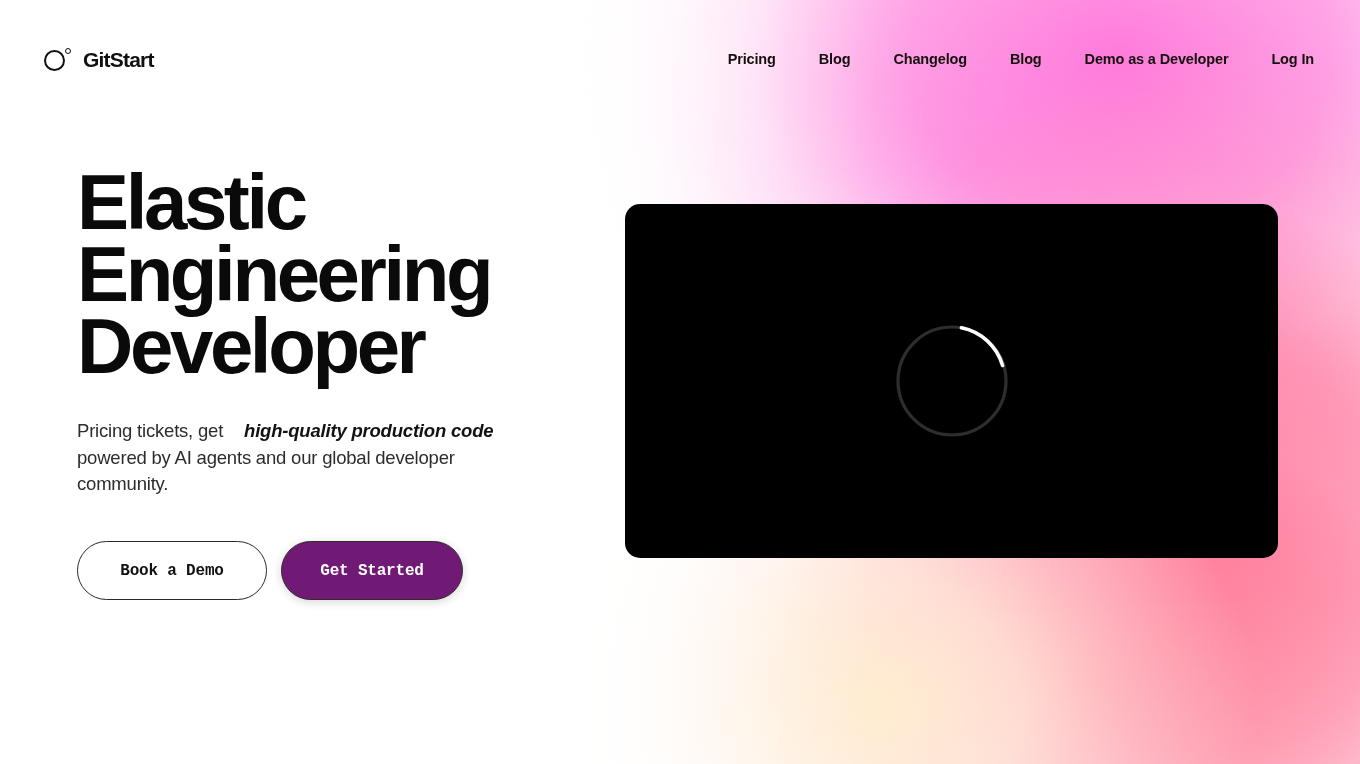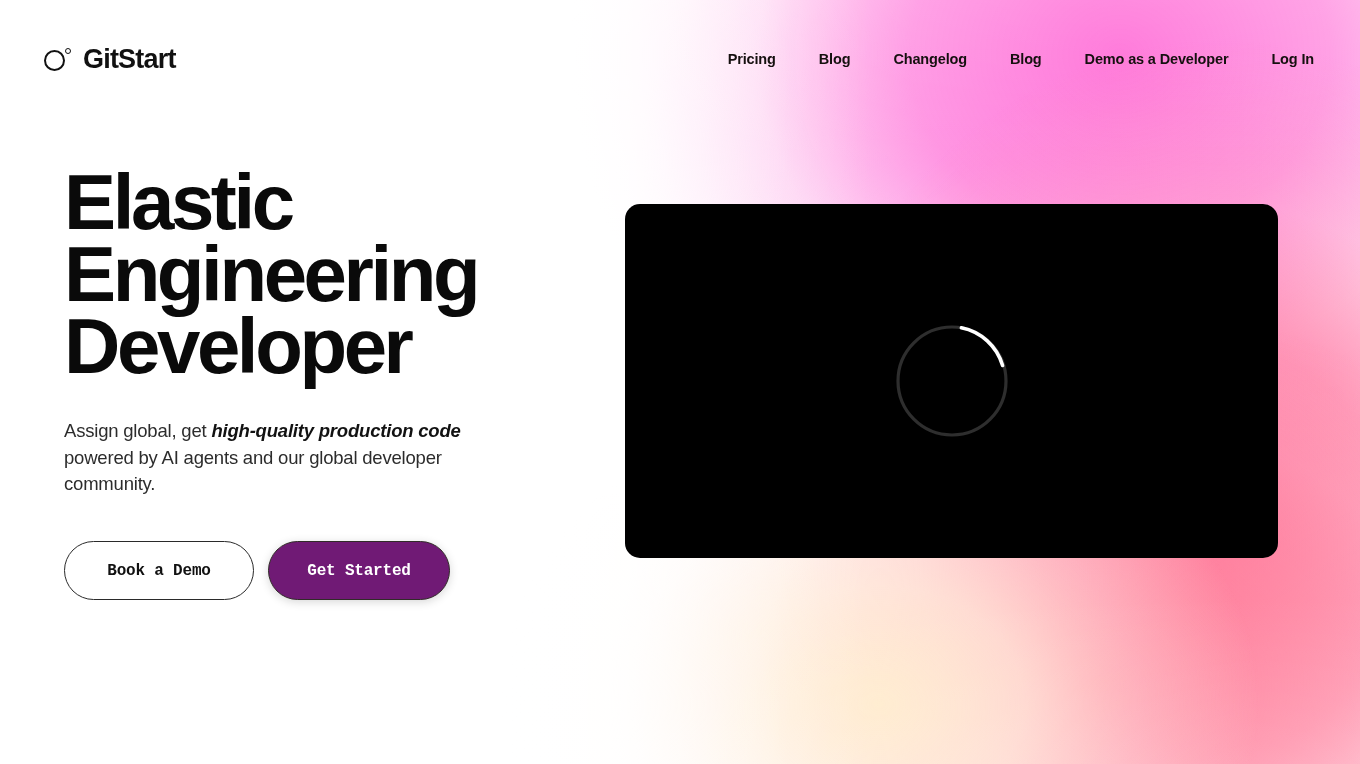--- a/index.html
+++ b/index.html
@@ -142,21 +142,21 @@
     border-radius:50%;
   }
   .brand-mark .dot{
     position:absolute;
     left:21px; top:2px;
     width:6px; height:6px;
     border:1.8px solid #111111;
     border-radius:50%;
   }
   .brand-word{
-    font-size:27px;
+    font-size:21px;
     font-weight:700;
     letter-spacing:-0.8px;
     color:#111111;
     line-height:1;
   }
 
   .nav{
     display:flex;
     align-items:center;
     gap:8px;
@@ -171,21 +171,21 @@
     padding:6px 0;
     margin-left:35px;
     white-space:nowrap;
     cursor:pointer;
   }
   .nav a:first-child{ margin-left:0; }
 
   
   .hero-copy{
     position:absolute;
-    left:64px;
+    left:77px;
     top:166px;
     width:520px;
     z-index:15;
   }
   .headline{
     font-size:78px;
     line-height:0.925;
     font-weight:700;
     letter-spacing:-3.4px;
     color:#0a0a0a;
@@ -199,20 +199,21 @@
     font-size:18.5px;
     line-height:1.42;
     letter-spacing:-0.2px;
     color:#2c2c2c;
     font-weight:400;
   }
   .subcopy .em{
     font-weight:700;
     font-style:italic;
     color:#121212;
+    margin-left:16px;
   }
 
   .cta-row{
     margin-top:44px;
     display:flex;
     align-items:center;
     gap:14px;
     font-family:Liberation Mono, monospace;
   }
   .btn{
@@ -302,21 +303,21 @@
   </header>
 
   <section class="hero-copy">
 
     <h1 class="headline">
       <span class="ln">Elastic</span>
       <span class="ln">Engineering</span>
       <span class="ln">Developer</span>
     </h1>
 
-    <p class="subcopy"><span>Assign global, get </span><span class="em">high-quality production code</span><span> powered by AI agents and our global developer community.</span></p>
+    <p class="subcopy"><span>Pricing tickets, get </span><span class="em">high-quality production code</span><span> powered by AI agents and our global developer community.</span></p>
 
     <div class="cta-row">
       <a class="btn btn-outline" href="#">Book a Demo</a>
       <a class="btn btn-solid" href="#">Get Started</a>
     </div>
 
   </section>
 
   <div class="video-panel">
     <div class="spinner-wrap">

